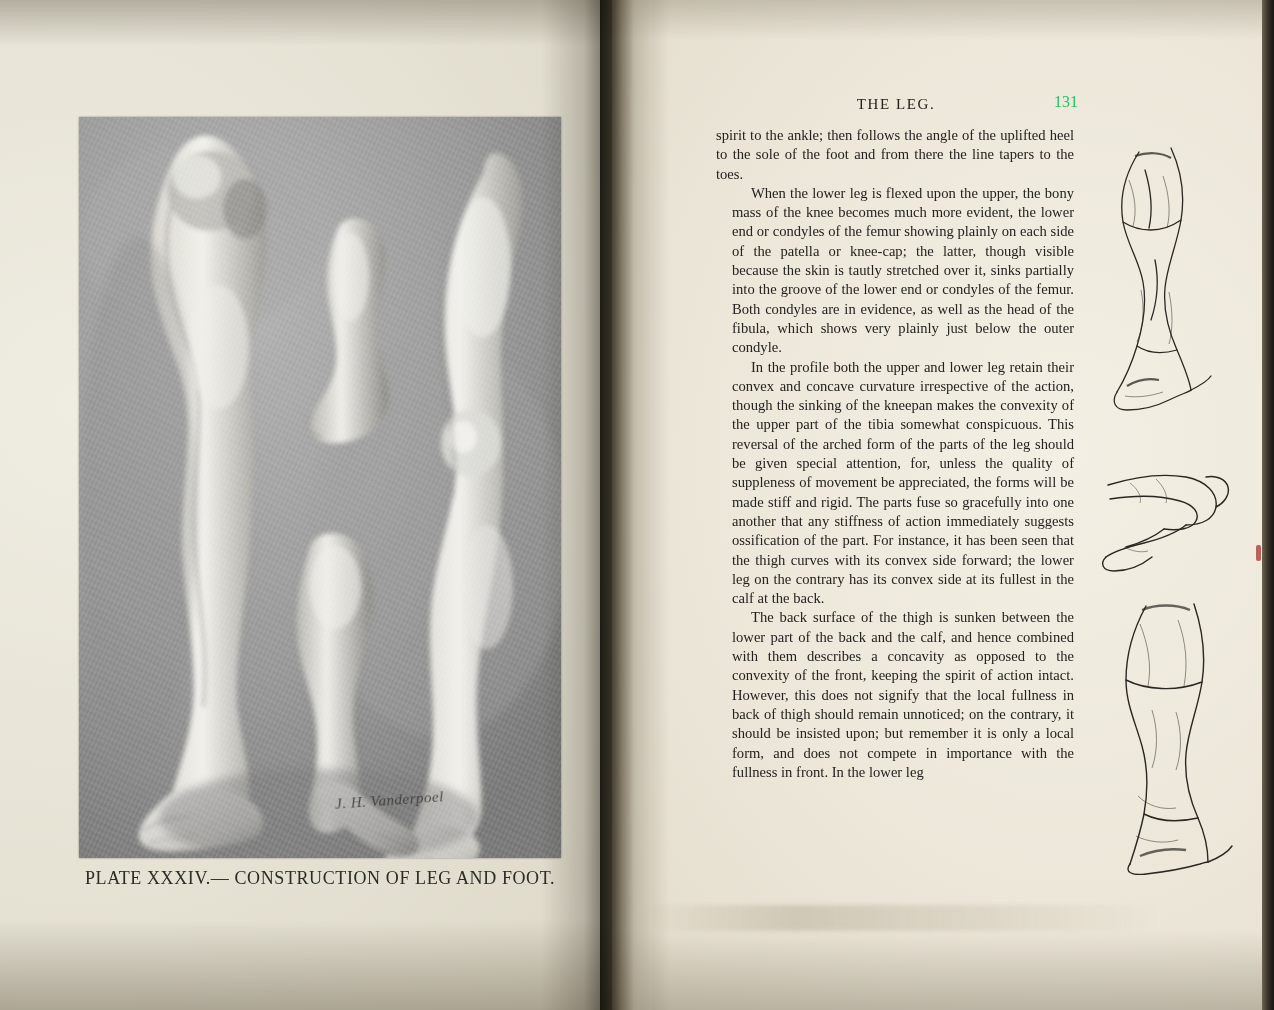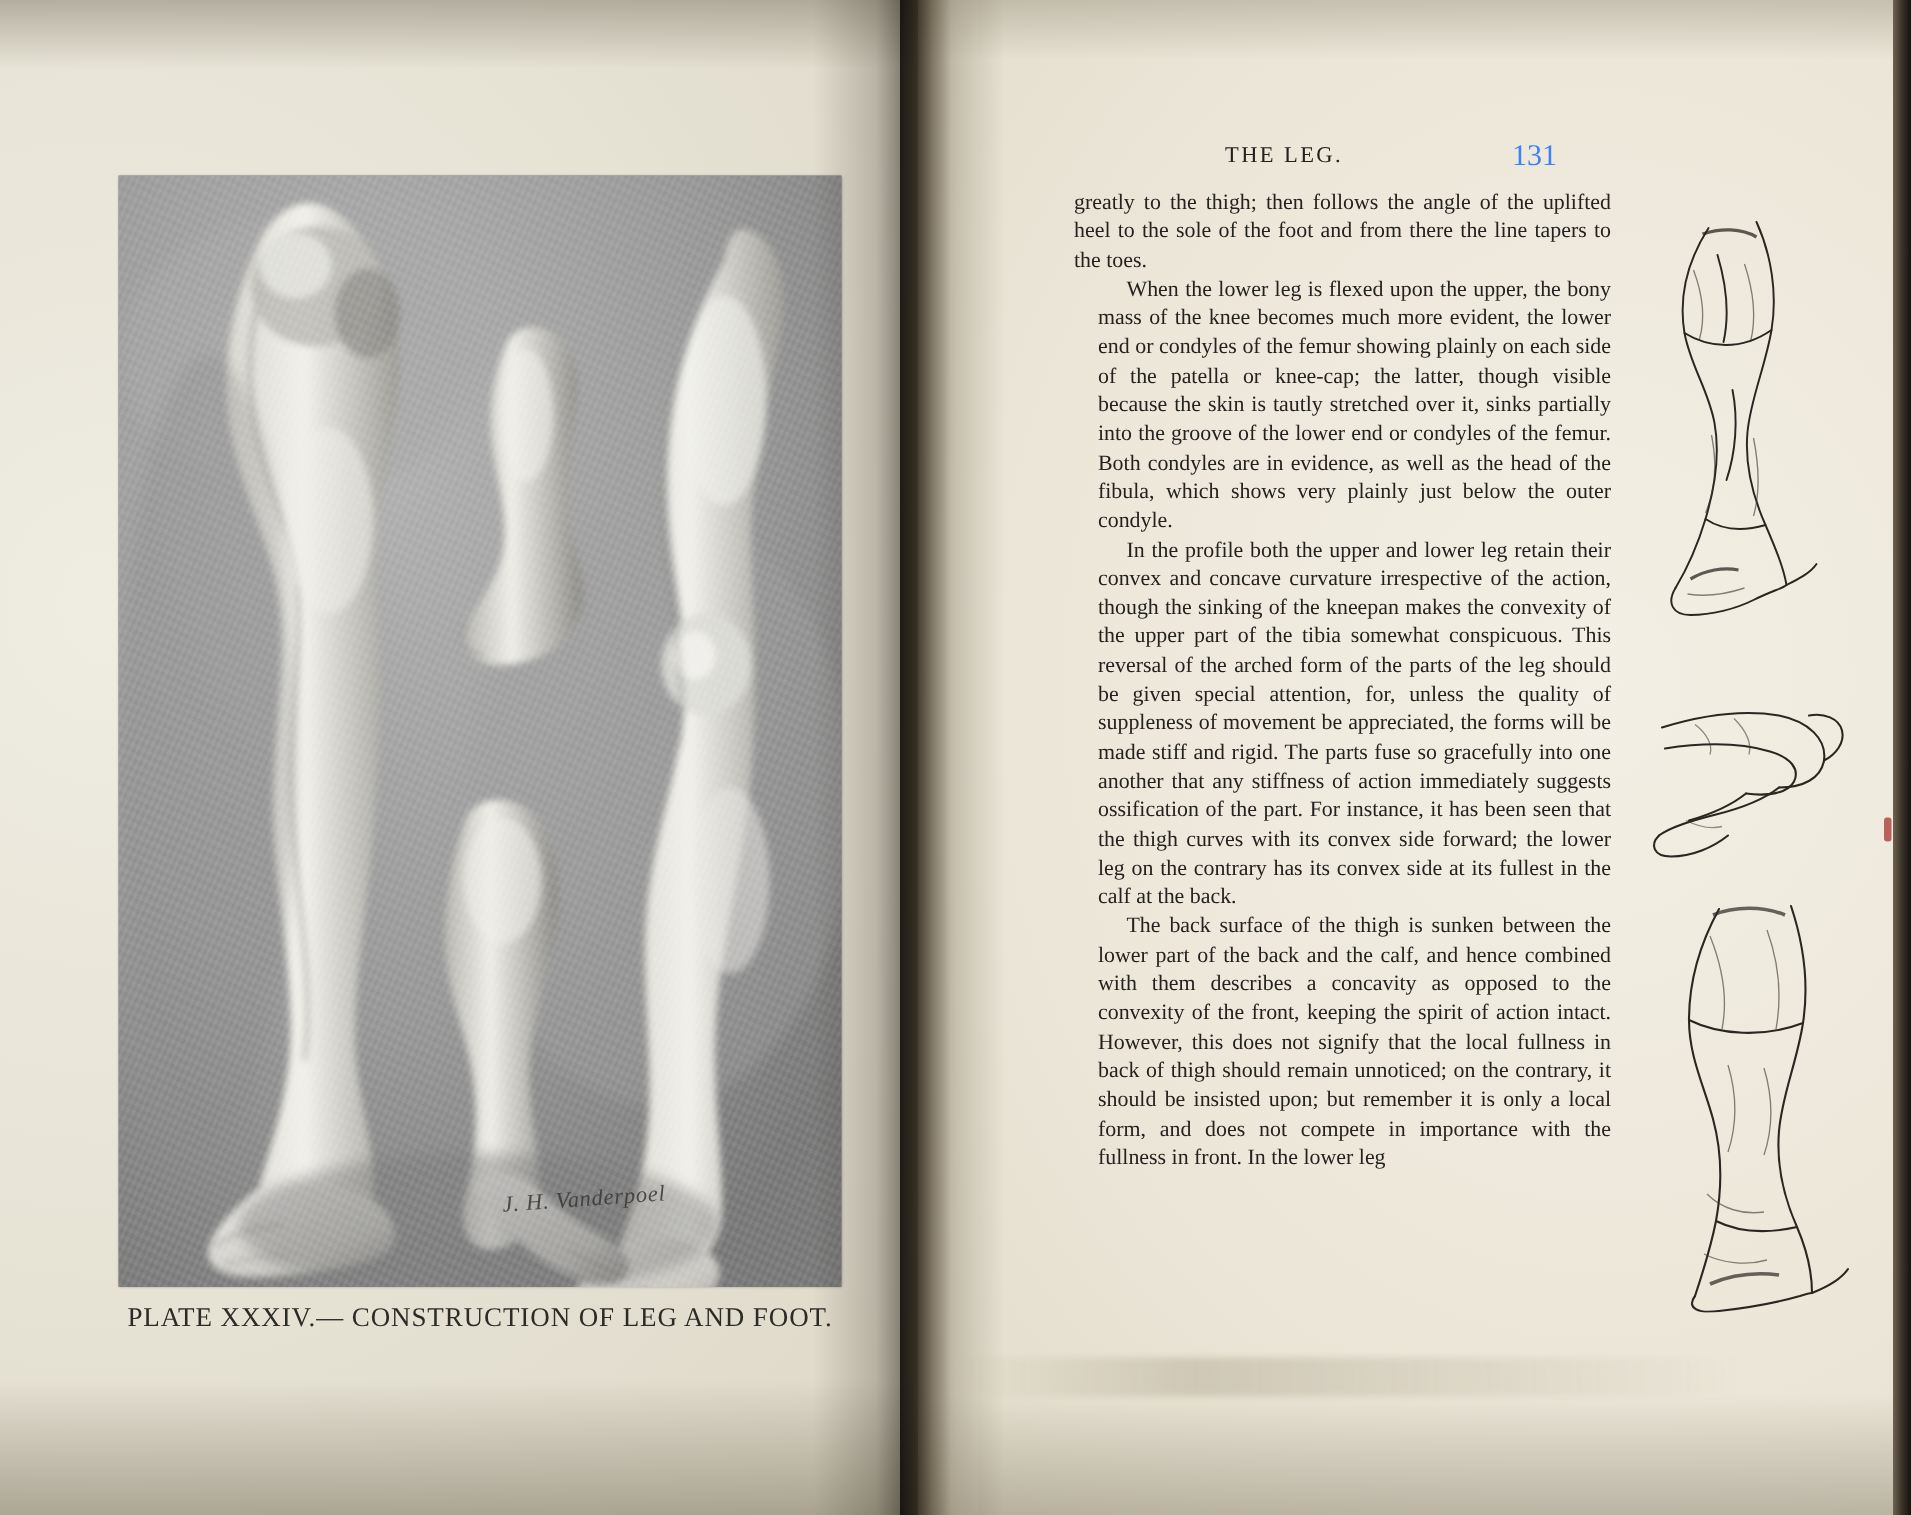--- a/index.html
+++ b/index.html
@@ -120,37 +120,37 @@
     background: linear-gradient(to top, rgba(70,60,40,0.28), rgba(70,60,40,0));
     pointer-events: none;
   }
   #book-right-edge {
     position: absolute;
     left: 1262px; top: 0; width: 12px; height: 1010px;
     background: linear-gradient(to right, #6d6353 0%, #3a3228 50%, #141210 100%);
   }
   .running-head {
     position: absolute;
-    left: 676px; top: 96px;
+    left: 716px; top: 96px;
     width: 360px;
     display: flex;
     align-items: baseline;
   }
   .running-head .rh-title {
     flex: 1;
     text-align: center;
     font-size: 15px;
     letter-spacing: 1.6px;
     color: #23211e;
   }
   .running-head .rh-page {
     position: absolute;
     right: -2px; top: -3px;
-    font-size: 20px;
-    color: #3b82f6;
+    font-size: 16px;
+    color: #22c55e;
   }
   .body-col {
     position: absolute;
     left: 716px; top: 126px;
     width: 358px;
     font-size: 14.6px;
     line-height: 19.3px;
     color: #242220;
     text-align: justify;
     text-justify: inter-word;
@@ -321,21 +321,21 @@
     <div class="r-top-shade"></div>
     <div class="r-bottom-shade"></div>
   </div>
 
   <div class="running-head">
     <span class="rh-title">THE LEG.</span>
     <span class="rh-page">131</span>
   </div>
 
   <div class="body-col">
-    <p>greatly to the thigh; then follows the angle of the uplifted heel to the sole of the foot and from there the line tapers to the toes.</p>
+    <p>spirit to the ankle; then follows the angle of the uplifted heel to the sole of the foot and from there the line tapers to the toes.</p>
     <p class="indent">When the lower leg is flexed upon the upper, the bony mass of the knee becomes much more evident, the lower end or condyles of the femur showing plainly on each side of the patella or knee-cap; the latter, though visible because the skin is tautly stretched over it, sinks partially into the groove of the lower end or condyles of the femur.  Both condyles are in evidence, as well as the head of the fibula, which shows very plainly just below the outer condyle.</p>
     <p class="indent">In the profile both the upper and lower leg retain their convex and concave curvature irrespective of the action, though the sinking of the kneepan makes the convexity of the upper part of the tibia somewhat conspicuous.  This reversal of the arched form of the parts of the leg should be given special attention, for, unless the quality of suppleness of movement be appreciated, the forms will be made stiff and rigid.  The parts fuse so gracefully into one another that any stiffness of action immediately suggests ossification of the part.  For instance, it has been seen that the thigh curves with its convex side forward; the lower leg on the contrary has its convex side at its fullest in the calf at the back.</p>
     <p class="indent">The back surface of the thigh is sunken between the lower part of the back and the calf, and hence combined with them describes a concavity as opposed to the convexity of the front, keeping the spirit of action intact.  However, this does not signify that the local fullness in back of thigh should remain unnoticed; on the contrary, it should be insisted upon; but remember it is only a local form, and does not compete in importance with the fullness in front.  In the lower leg</p>
   </div>
 
   <div class="sketch" id="sketch-1">
     <svg viewBox="0 0 170 275">
       <g fill="none" stroke="#2a2722" stroke-width="1.3" stroke-linecap="round">
         <path d="M54 12 C40 34 34 58 38 82 C42 104 54 120 58 142 C62 164 58 186 52 206
                  C46 226 38 242 32 252"></path>

